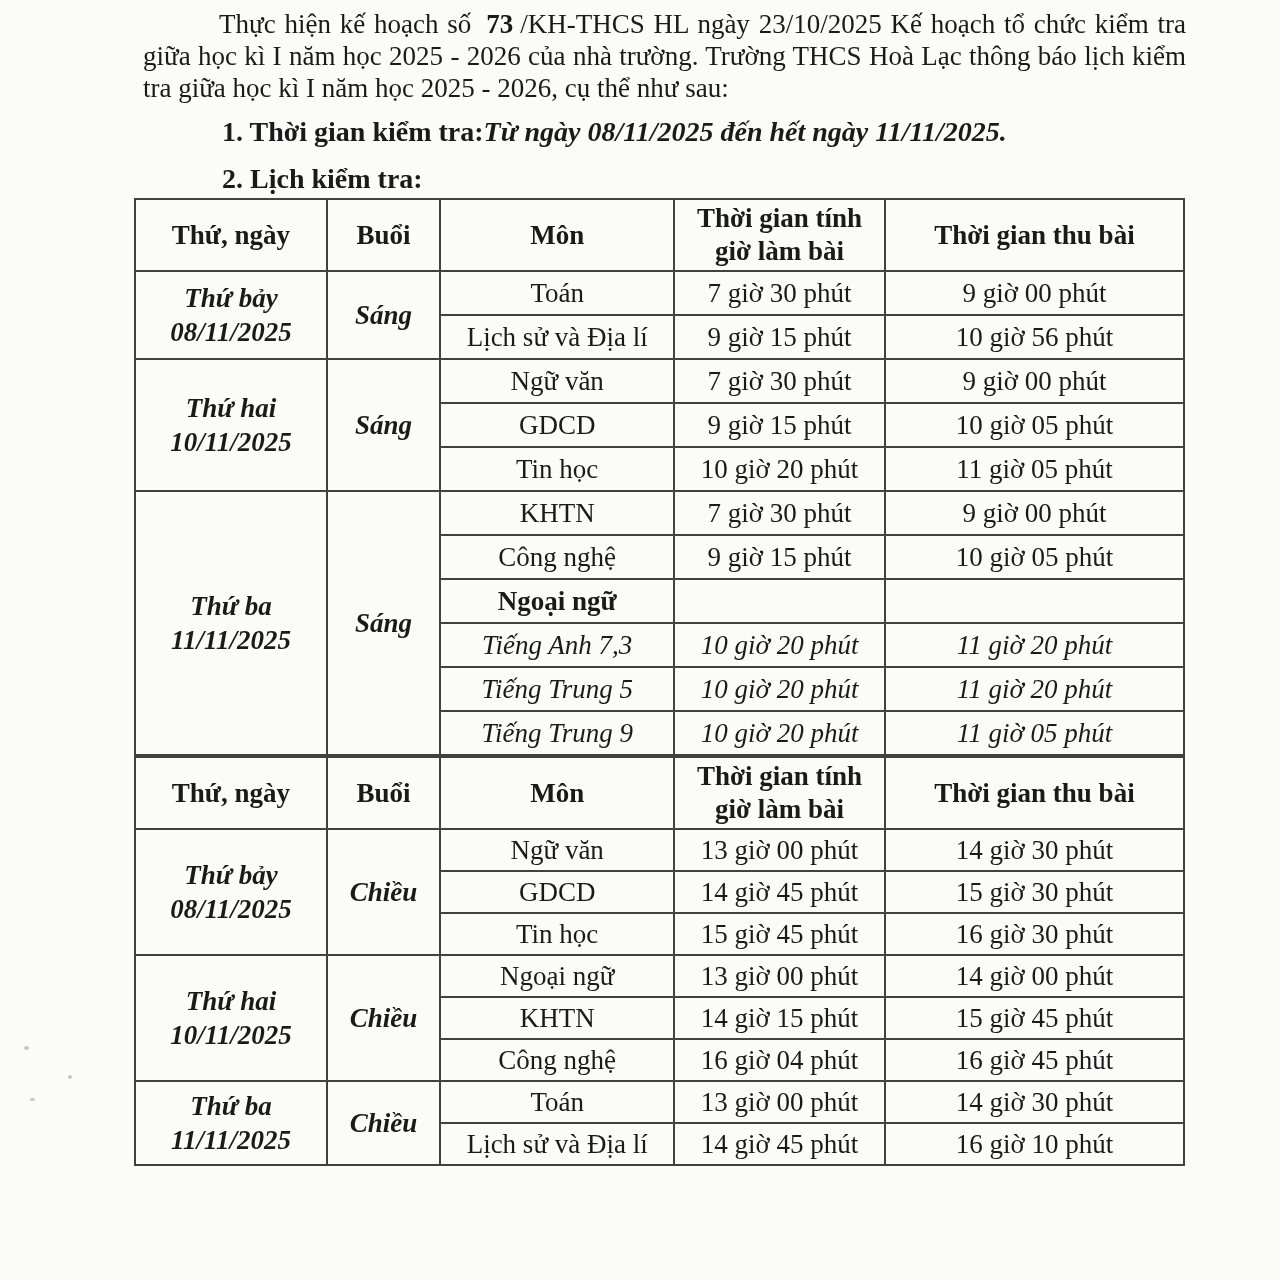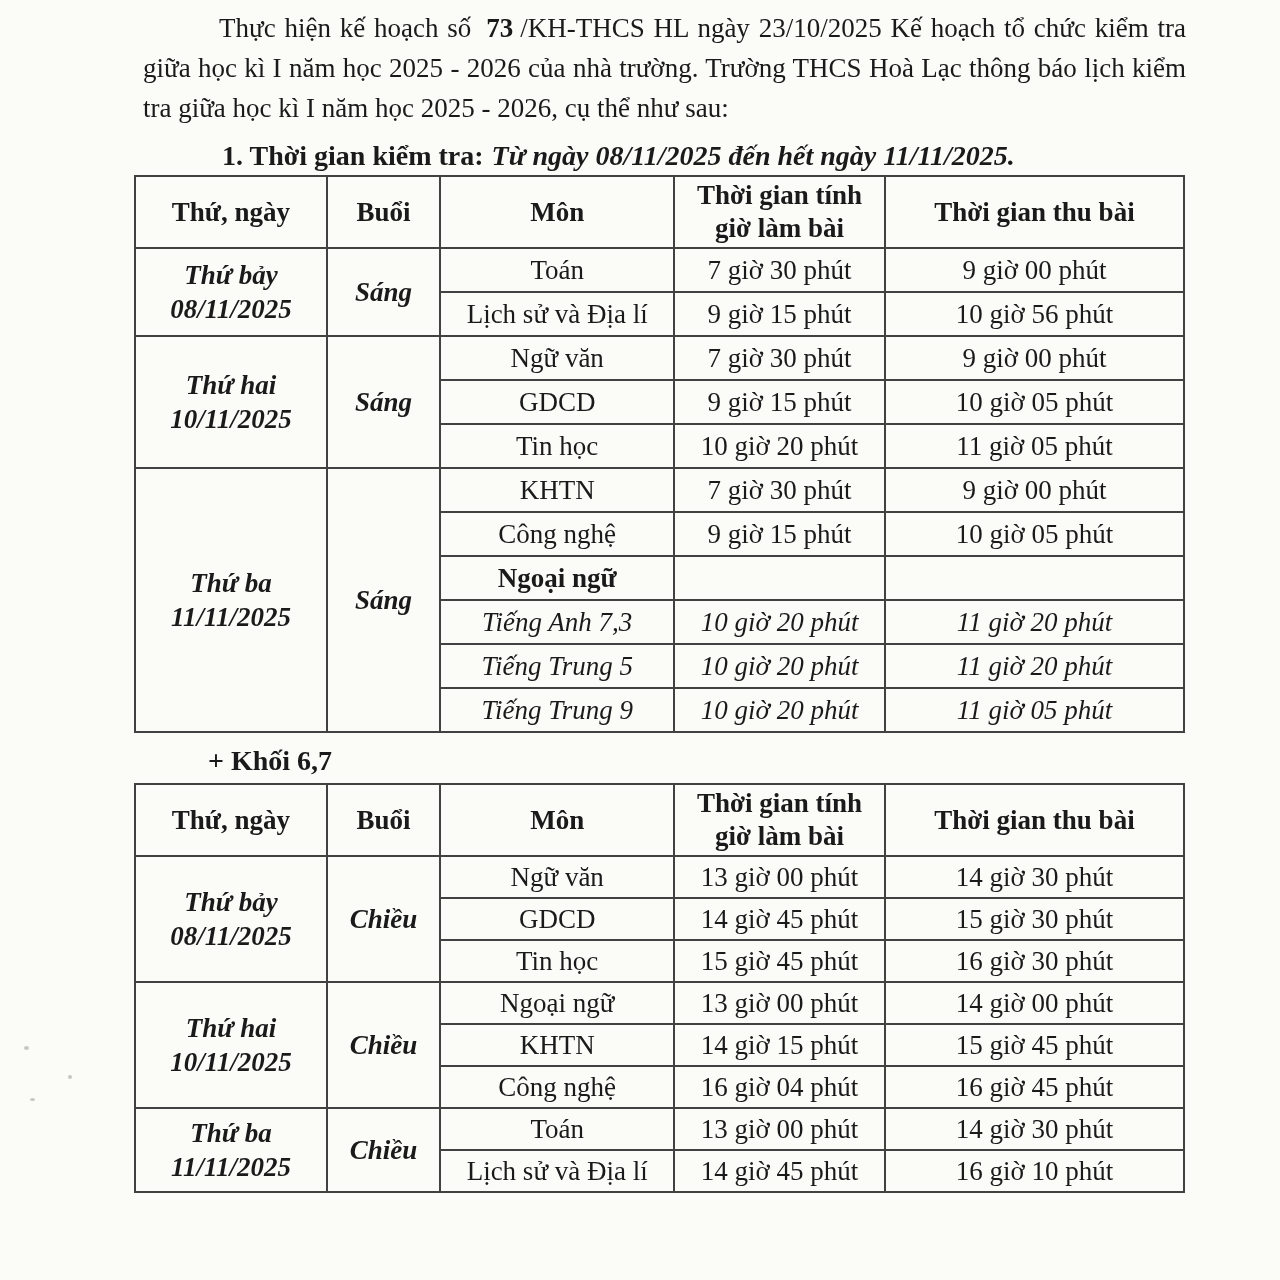--- a/index.html
+++ b/index.html
@@ -15,38 +15,37 @@
   .page {
     position: relative;
     box-sizing: border-box;
     width: 1280px;
     height: 1280px;
     padding: 8px 94px 0 134px;
   }
   .intro {
     margin: 0 0 0 9px;
     font-size: 27px;
-    line-height: 40px;
+    line-height: 32px;
     text-indent: 76px;
     text-align: justify;
     width: 1043px;
   }
   .intro .num {
     font-weight: bold;
     margin: 0 7px 0 15px;
   }
   .item {
     margin: 9px 0 0 88px;
     font-size: 28px;
     line-height: 38px;
     font-weight: bold;
   }
   .item .time-range {
     font-style: italic;
-    margin-left: 8px;
   }
   .khoi {
     margin: 8px 0 4px 74px;
     font-size: 28px;
     line-height: 36px;
     font-weight: bold;
   }
   .khoi.khoi2 { margin-top: 10px; }
 
   table {
@@ -96,20 +95,21 @@
 </style>
 </head>
 <body>
 
 <div class="page">
 
   <p class="intro"><span>Thực hiện kế hoạch số</span><span class="num">73</span><span>/KH-THCS HL ngày 23/10/2025 Kế hoạch tổ chức kiểm tra giữa học kì I năm học 2025 - 2026 của nhà trường. Trường THCS Hoà Lạc thông báo lịch kiểm tra giữa học kì I năm học 2025 - 2026, cụ thể như sau:</span></p>
 
   <p class="item"><span>1. Thời gian kiểm tra:</span><span class="time-range">Từ ngày 08/11/2025 đến hết ngày 11/11/2025.</span></p>
 
+  <p class="item"><span>2. Lịch kiểm tra:</span></p>
 
 
   <table class="t1">
     <colgroup>
       <col style="width:18.3%">
         <col style="width:10.8%">
         <col style="width:22.3%">
         <col style="width:20.1%">
         <col style="width:28.5%">
     </colgroup>
@@ -189,21 +189,20 @@
           <td>11 giờ 20 phút</td>
         </tr>
         <tr class="italic-row">
           <td>Tiếng Trung 9</td>
           <td>10 giờ 20 phút</td>
           <td>11 giờ 05 phút</td>
         </tr>
       </tbody>
     </table>
 
-  <p class="khoi khoi2">+ Khối 6,7</p>
 
   <table class="t2">
     <colgroup>
       <col style="width:18.3%">
         <col style="width:10.8%">
         <col style="width:22.3%">
         <col style="width:20.1%">
         <col style="width:28.5%">
     </colgroup>
   <thead>

